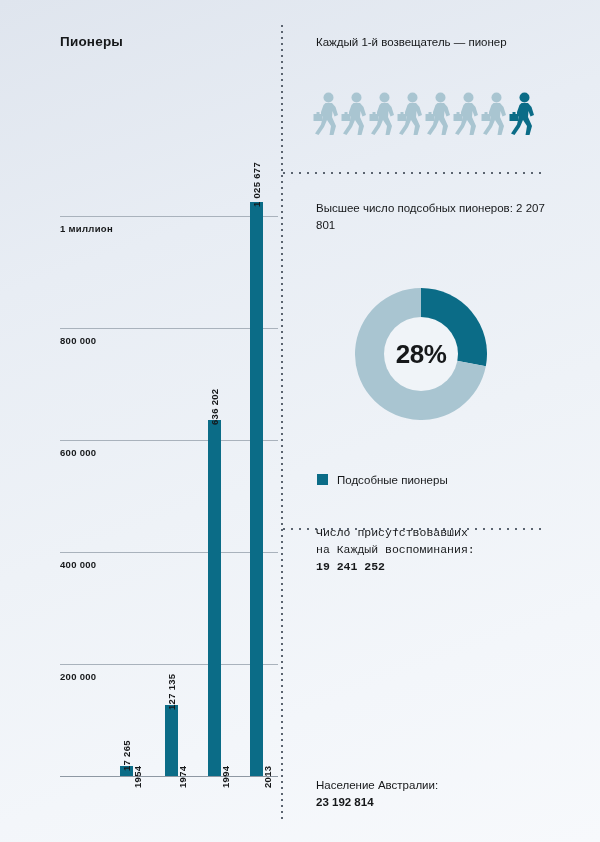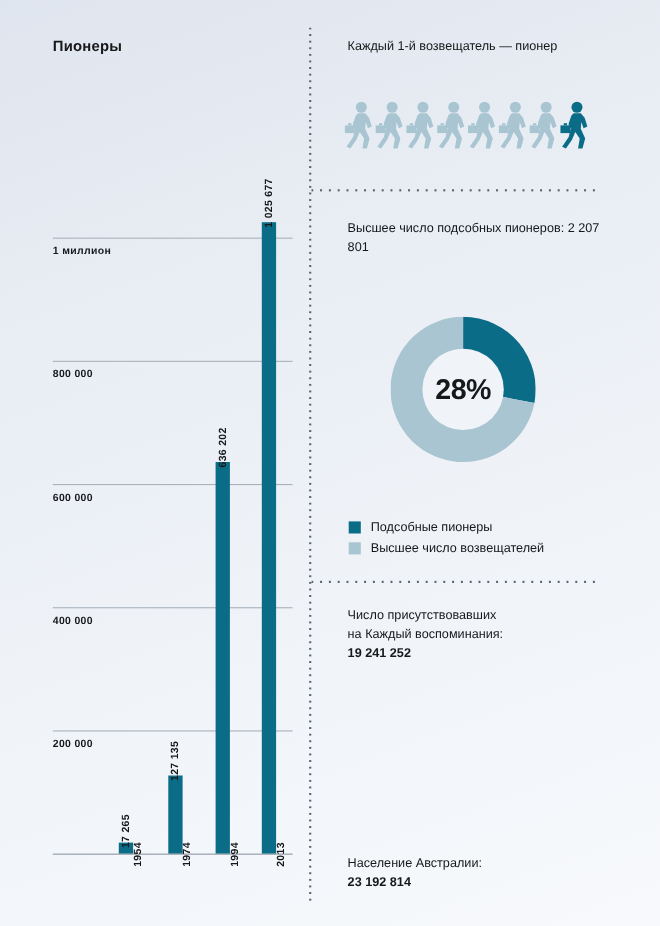--- a/index.html
+++ b/index.html
@@ -40,21 +40,21 @@
     background-image: linear-gradient(to right, #5b6470 0 2px, transparent 2px 8px);
     background-size: 8px 2px;
     background-repeat: repeat-x;
   }
   .h-divider.one { top: 172px; }
   .h-divider.two { top: 528px; }
 
   
   .panel-left {
     position: absolute;
-    left: 0; top: 0;
+    left: 12px; top: 0;
     width: 281px; height: 746px;
   }
   .chart-title {
     position: absolute;
     left: 48px;
     top: 34px;
     font-size: 13.5px;
     font-weight: bold;
     letter-spacing: .2px;
   }
@@ -291,21 +291,21 @@
       <circle cx="15.5" cy="5.5" r="5" fill="#0b6c87"></circle>
       <path fill="#0b6c87" d="M12.5,11 L19,11 L22.5,15 L25,23 L21.5,24.5 L19.5,19 L19,25 L23,34 L20.5,43 L16.5,43 L18,34 L14,28 L11,35 L5.5,43 L2,41.5 L8,32.5 L10,24 L8,25.5 L8,20 L10.5,13 Z"></path>
       <rect x="0.5" y="22" width="9" height="7" fill="#0b6c87"></rect>
       <rect x="3.5" y="20" width="3" height="2" fill="#0b6c87"></rect>
     </svg>
         </div>
       </div>
 
     <div class="r-head" style="top:200px;">Высшее число подсобных пионеров: 2 207 801</div>
 
-    <div class="r-head" style="top:552px;">
+    <div class="r-head" style="top:524px;font-family:Liberation Mono, monospace;">
       <span>Число присутствовавших</span><br>
       <span>на Каждый воспоминания:</span><br>
       <b>19 241 252</b>
     </div>
 
     <div class="r-head" style="top:777px;">
       <span>Население Австралии:</span><br>
       <b>23 192 814</b>
     </div>
   </div>
@@ -319,20 +319,16 @@
       <circle cx="66" cy="66" r="37" fill="#f0f4f8"></circle>
     </svg>
     <div class="donut-center">28%</div>
   </div>
 
   <div class="legend" id="donut-legend">
       <div class="legend-row">
         <span class="swatch" style="background: rgb(11, 108, 135);"></span>
         <span class="legend-label">Подсобные пионеры</span>
       </div>
-      <div class="legend-row">
-        <span class="swatch" style="background: rgb(169, 197, 209);"></span>
-        <span class="legend-label">Высшее число возвещателей</span>
-      </div>
     </div>
 
 
 </div>
 
 </body></html>

